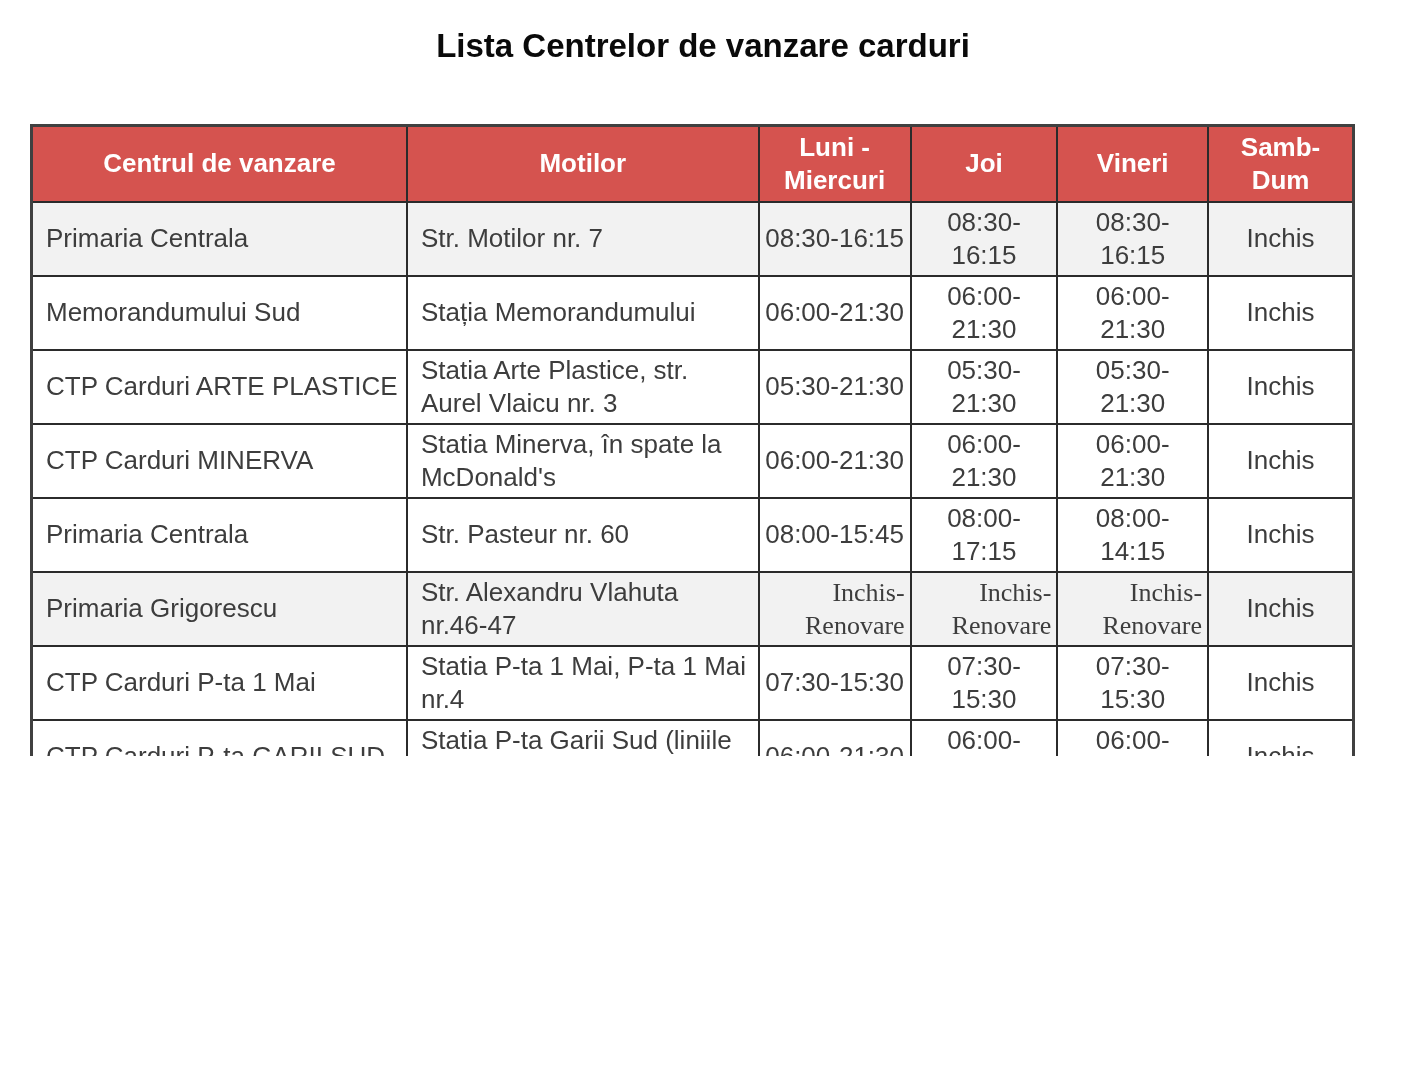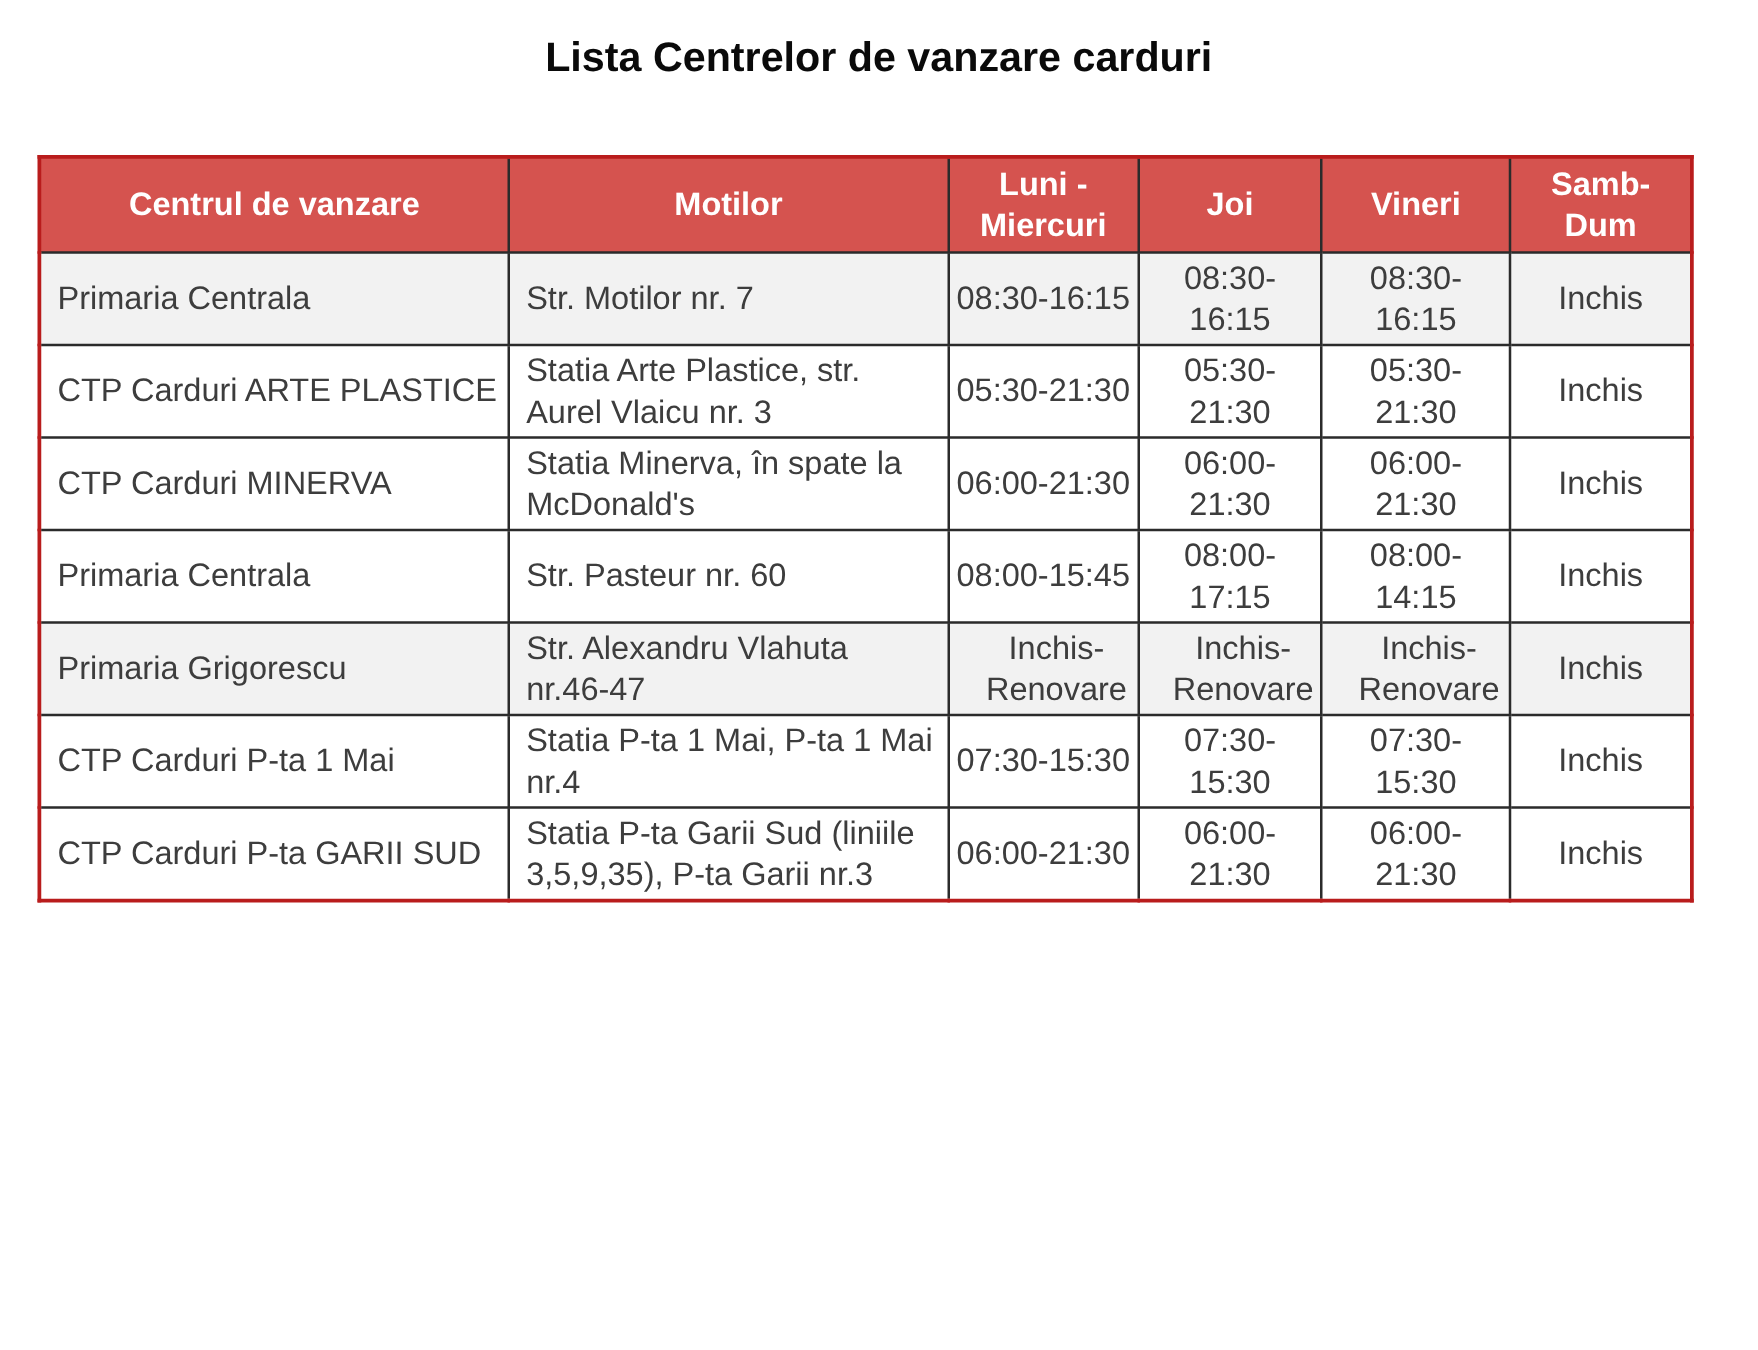--- a/index.html
+++ b/index.html
@@ -24,21 +24,21 @@
     line-height: 38px;
     font-weight: bold;
     color: #0a0a0a;
     letter-spacing: 0px;
   }
   table.centers {
     border-collapse: collapse;
     table-layout: fixed;
     width: 1325px;
     margin: 59px 0 12px 30px;
-    border: 3px solid #b91c1c;
+    border: 3px solid #404040;
   }
   th, td {
     border: 2px solid #2b2b2b;
     vertical-align: middle;
     box-sizing: border-box;
     word-wrap: break-word;
   }
   th {
     background: #d5534f;
     color: #ffffff;
@@ -59,22 +59,23 @@
   }
   td.name-cell, td.addr-cell {
     text-align: left;
     padding-left: 13px;
   }
   td.hours-cell {
     text-align: center;
     padding: 3px 5px;
   }
   td.hours-cell.align-left {
-    text-align: center;
+    text-align: right;
     padding-left: 26px;
+    font-family: Liberation Serif, serif;
   }
   tr.shaded td {
     background: #f2f2f2;
   }
 </style>
 </head>
 <body>
 
 <div class="page">
   <h1 class="title">Lista Centrelor de vanzare carduri</h1>
@@ -98,20 +99,28 @@
         <th>Samb-Dum</th>
       </tr>
     </thead>
     <tbody id="table-body">
         <tr class="shaded">
           <td class="name-cell">Primaria Centrala</td>
           <td class="addr-cell">Str. Motilor nr. 7</td>
           <td class="hours-cell">08:30-16:15</td>
           <td class="hours-cell">08:30-16:15</td>
           <td class="hours-cell">08:30-16:15</td>
+          <td class="hours-cell">Inchis</td>
+        </tr>
+        <tr>
+          <td class="name-cell">Memorandumului Sud</td>
+          <td class="addr-cell">Stația Memorandumului</td>
+          <td class="hours-cell">06:00-21:30</td>
+          <td class="hours-cell">06:00-21:30</td>
+          <td class="hours-cell">06:00-21:30</td>
           <td class="hours-cell">Inchis</td>
         </tr>
         <tr>
           <td class="name-cell">CTP Carduri ARTE PLASTICE</td>
           <td class="addr-cell">Statia Arte Plastice, str. Aurel Vlaicu nr. 3</td>
           <td class="hours-cell">05:30-21:30</td>
           <td class="hours-cell">05:30-21:30</td>
           <td class="hours-cell">05:30-21:30</td>
           <td class="hours-cell">Inchis</td>
         </tr>

